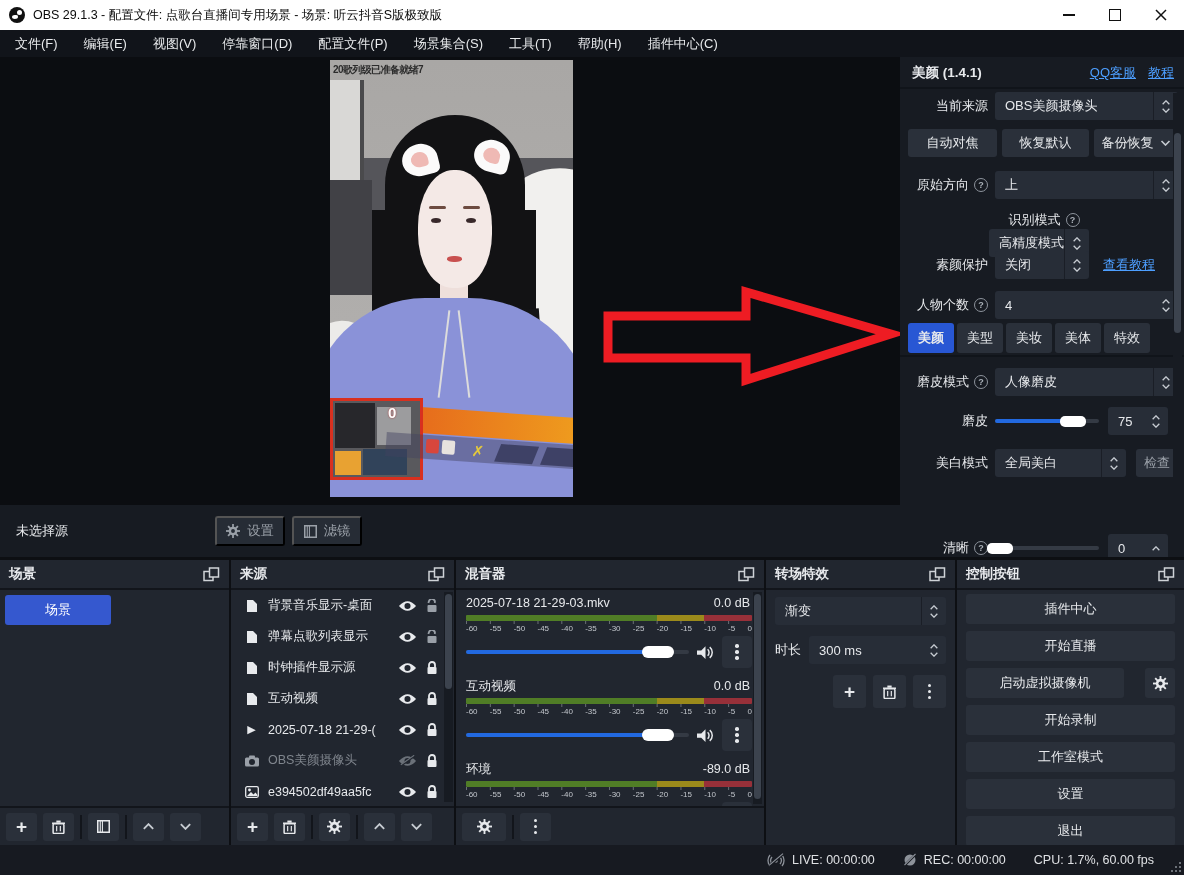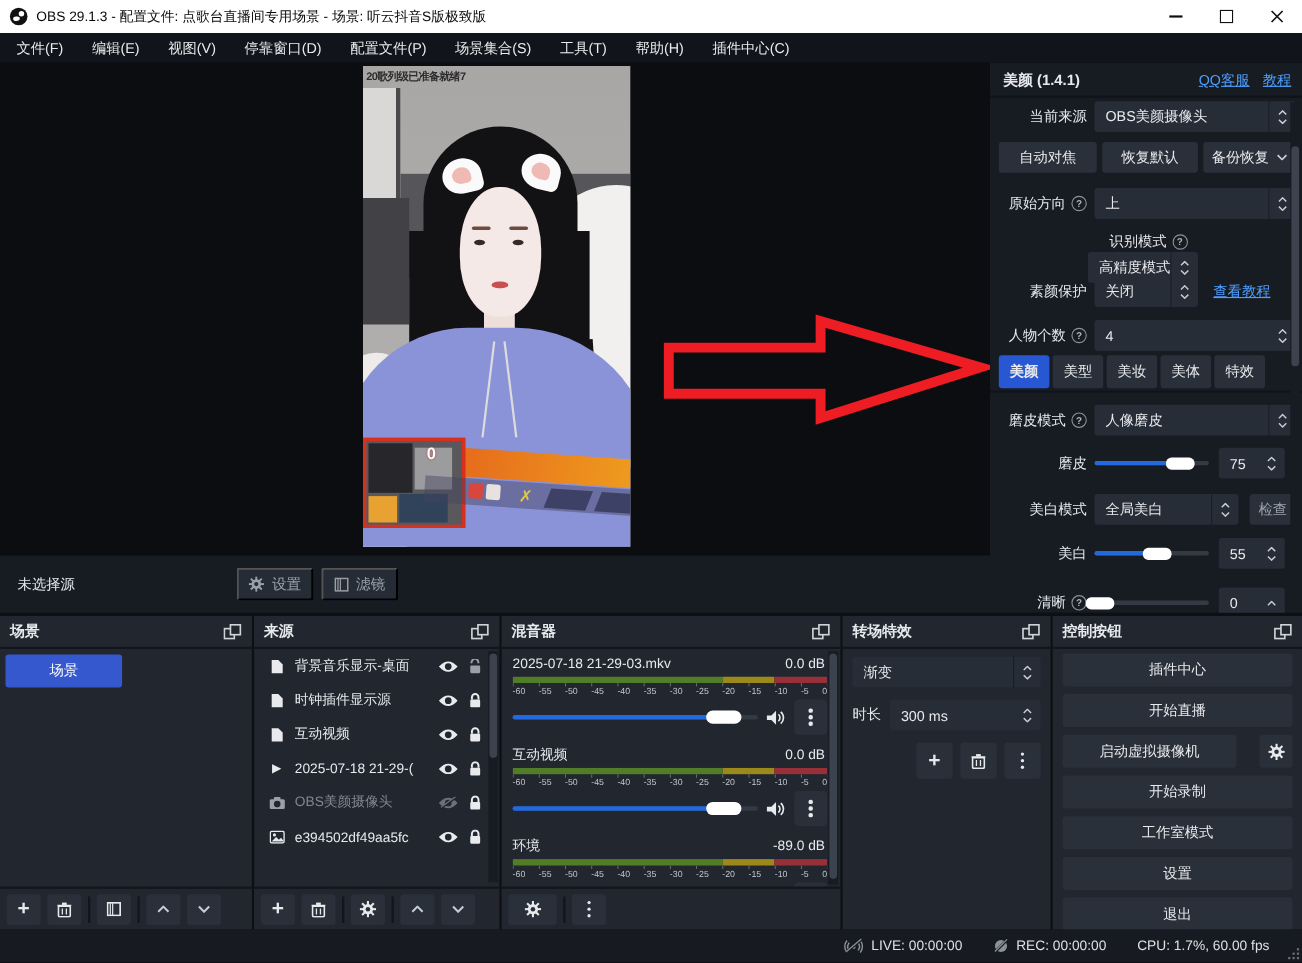--- a/index.html
+++ b/index.html
@@ -436,39 +436,20 @@
             <polyline points="1,5 5,1 9,5"></polyline>
           </svg>
         <svg class="chev" width="10" height="5" viewBox="0 0 10 6">
             <polyline points="1,1 5,5 9,1"></polyline>
           </svg>
       </span>
     </div>
     <button class="bbtn chk-btn">检查</button>
   </div>
 
-  <div class="row r-white">
-    <span class="blabel">美白</span>
-    <div class="bslider">
-      <div class="bfill" style="width: 55%;">
-          <span class="bhandle"></span>
-        </div>
-    </div>
-    <div class="spin" style="width:50px;margin-left:9px;">
-      <span class="val">55</span>
-      <span class="combo-spin noline">
-        <svg class="chev" width="10" height="5" viewBox="0 0 10 6">
-            <polyline points="1,5 5,1 9,5"></polyline>
-          </svg>
-        <svg class="chev" width="10" height="5" viewBox="0 0 10 6">
-            <polyline points="1,1 5,5 9,1"></polyline>
-          </svg>
-      </span>
-    </div>
-  </div>
 
   <div class="row r-clear">
     <span class="blabel">
       <span>清晰</span>
       <span class="qicon"></span>
     </span>
     <div class="bslider">
       <div class="bfill" style="width:5%;">
           <span class="bhandle"></span>
         </div>
@@ -549,20 +530,36 @@
       <svg width="19" height="12" viewBox="0 0 20 12">
           <path d="M1,6 Q10,-4 19,6 Q10,16 1,6 Z" fill="#e8eaed"></path>
           <circle cx="10" cy="6" r="3.2" fill="#21262f"></circle>
         </svg>
       <svg width="12" height="14" viewBox="0 0 12 14">
           <path d="M3,6 V4 a3,3 0 0 1 6,0" fill="none" stroke="#9aa0a8" stroke-width="1.8" transform="rotate(18 9 3)"></path>
           <rect x="1.5" y="6" width="9" height="7" rx="1" fill="#9aa0a8"></rect>
         </svg>
     </div>
 
+    <div class="src-row">
+      <span class="src-ic">
+          <svg width="12" height="14" viewBox="0 0 12 14">
+            <path d="M1,1 h6 l4,4 v8 h-10 z" fill="#e8eaed"></path>
+          </svg>
+        </span>
+      <span class="lbl">弹幕点歌列表显示</span>
+      <svg width="19" height="12" viewBox="0 0 20 12">
+          <path d="M1,6 Q10,-4 19,6 Q10,16 1,6 Z" fill="#e8eaed"></path>
+          <circle cx="10" cy="6" r="3.2" fill="#21262f"></circle>
+        </svg>
+      <svg width="12" height="14" viewBox="0 0 12 14">
+          <path d="M3,6 V4 a3,3 0 0 1 6,0" fill="none" stroke="#9aa0a8" stroke-width="1.8" transform="rotate(18 9 3)"></path>
+          <rect x="1.5" y="6" width="9" height="7" rx="1" fill="#9aa0a8"></rect>
+        </svg>
+    </div>
 
     <div class="src-row">
       <span class="src-ic">
           <svg width="12" height="14" viewBox="0 0 12 14">
             <path d="M1,1 h6 l4,4 v8 h-10 z" fill="#e8eaed"></path>
           </svg>
         </span>
       <span class="lbl">时钟插件显示源</span>
       <svg width="19" height="12" viewBox="0 0 20 12">
           <path d="M1,6 Q10,-4 19,6 Q10,16 1,6 Z" fill="#e8eaed"></path>

